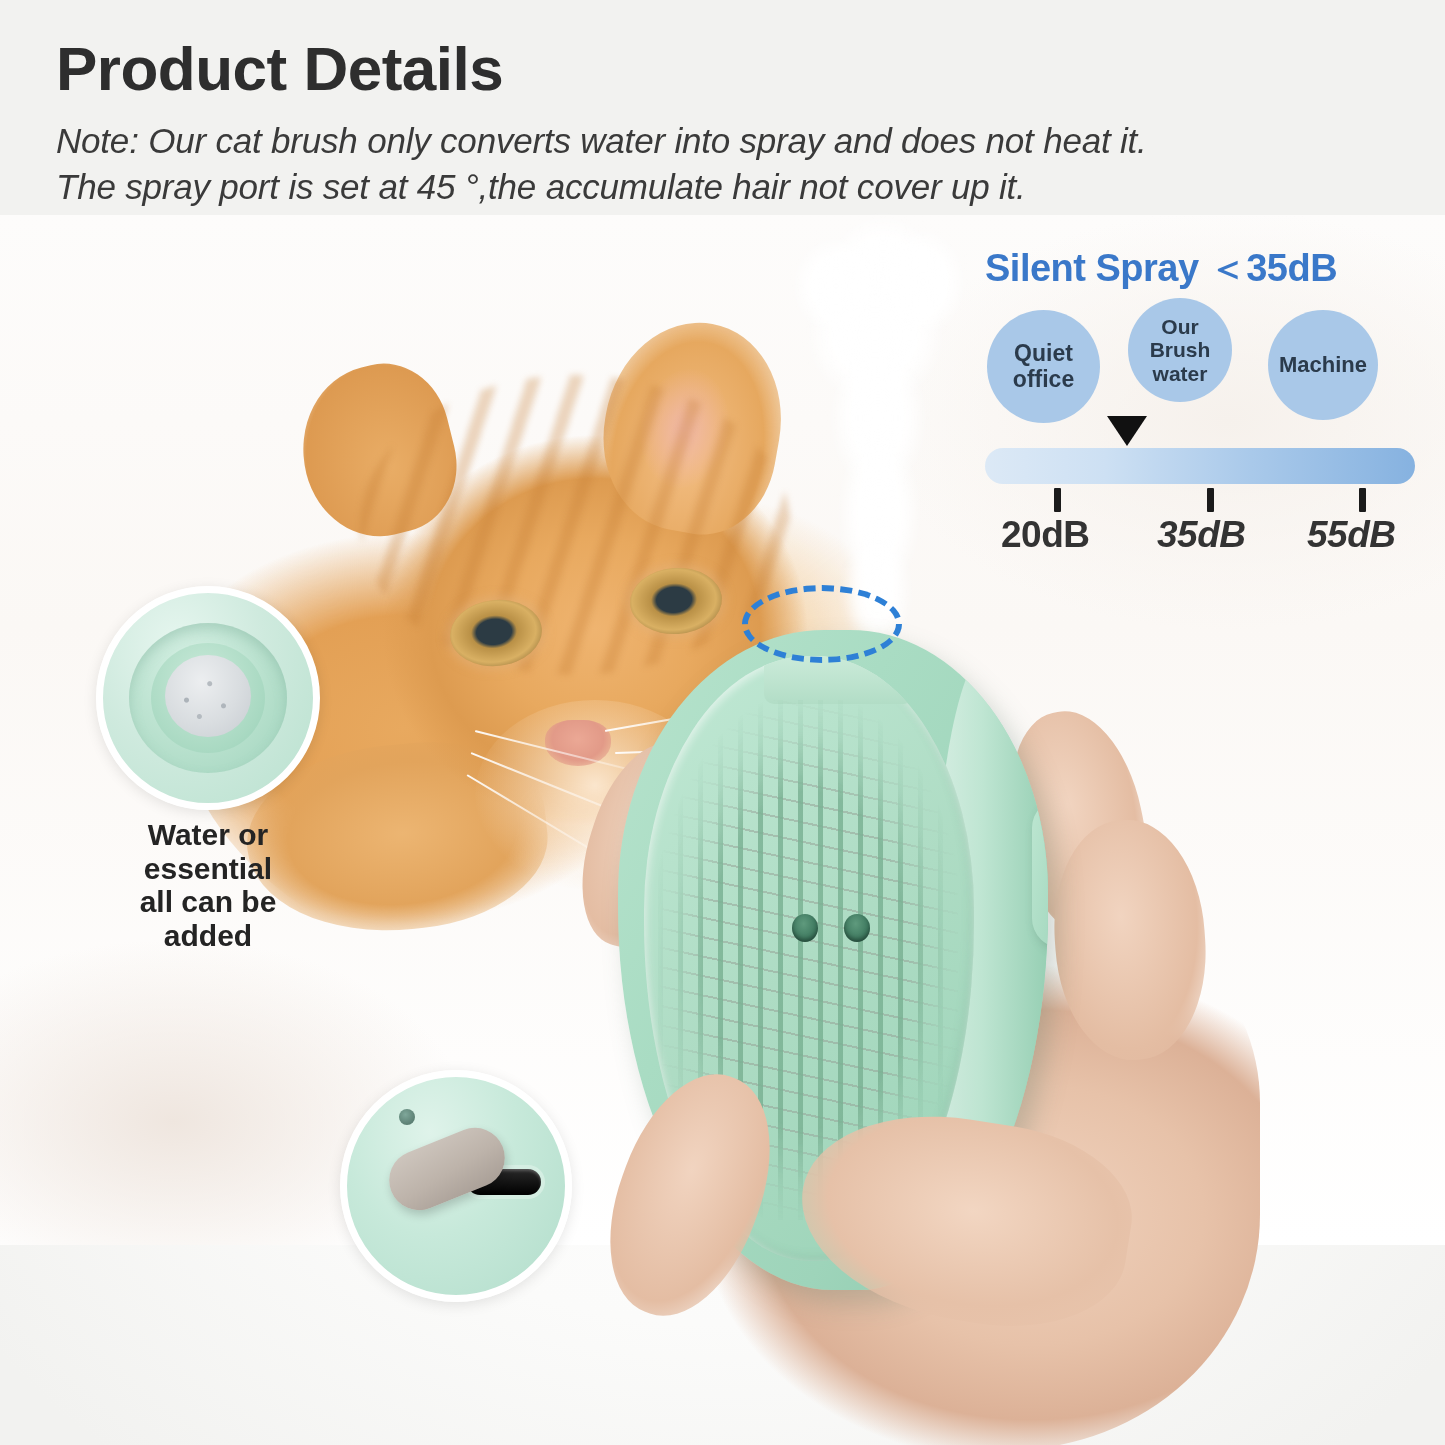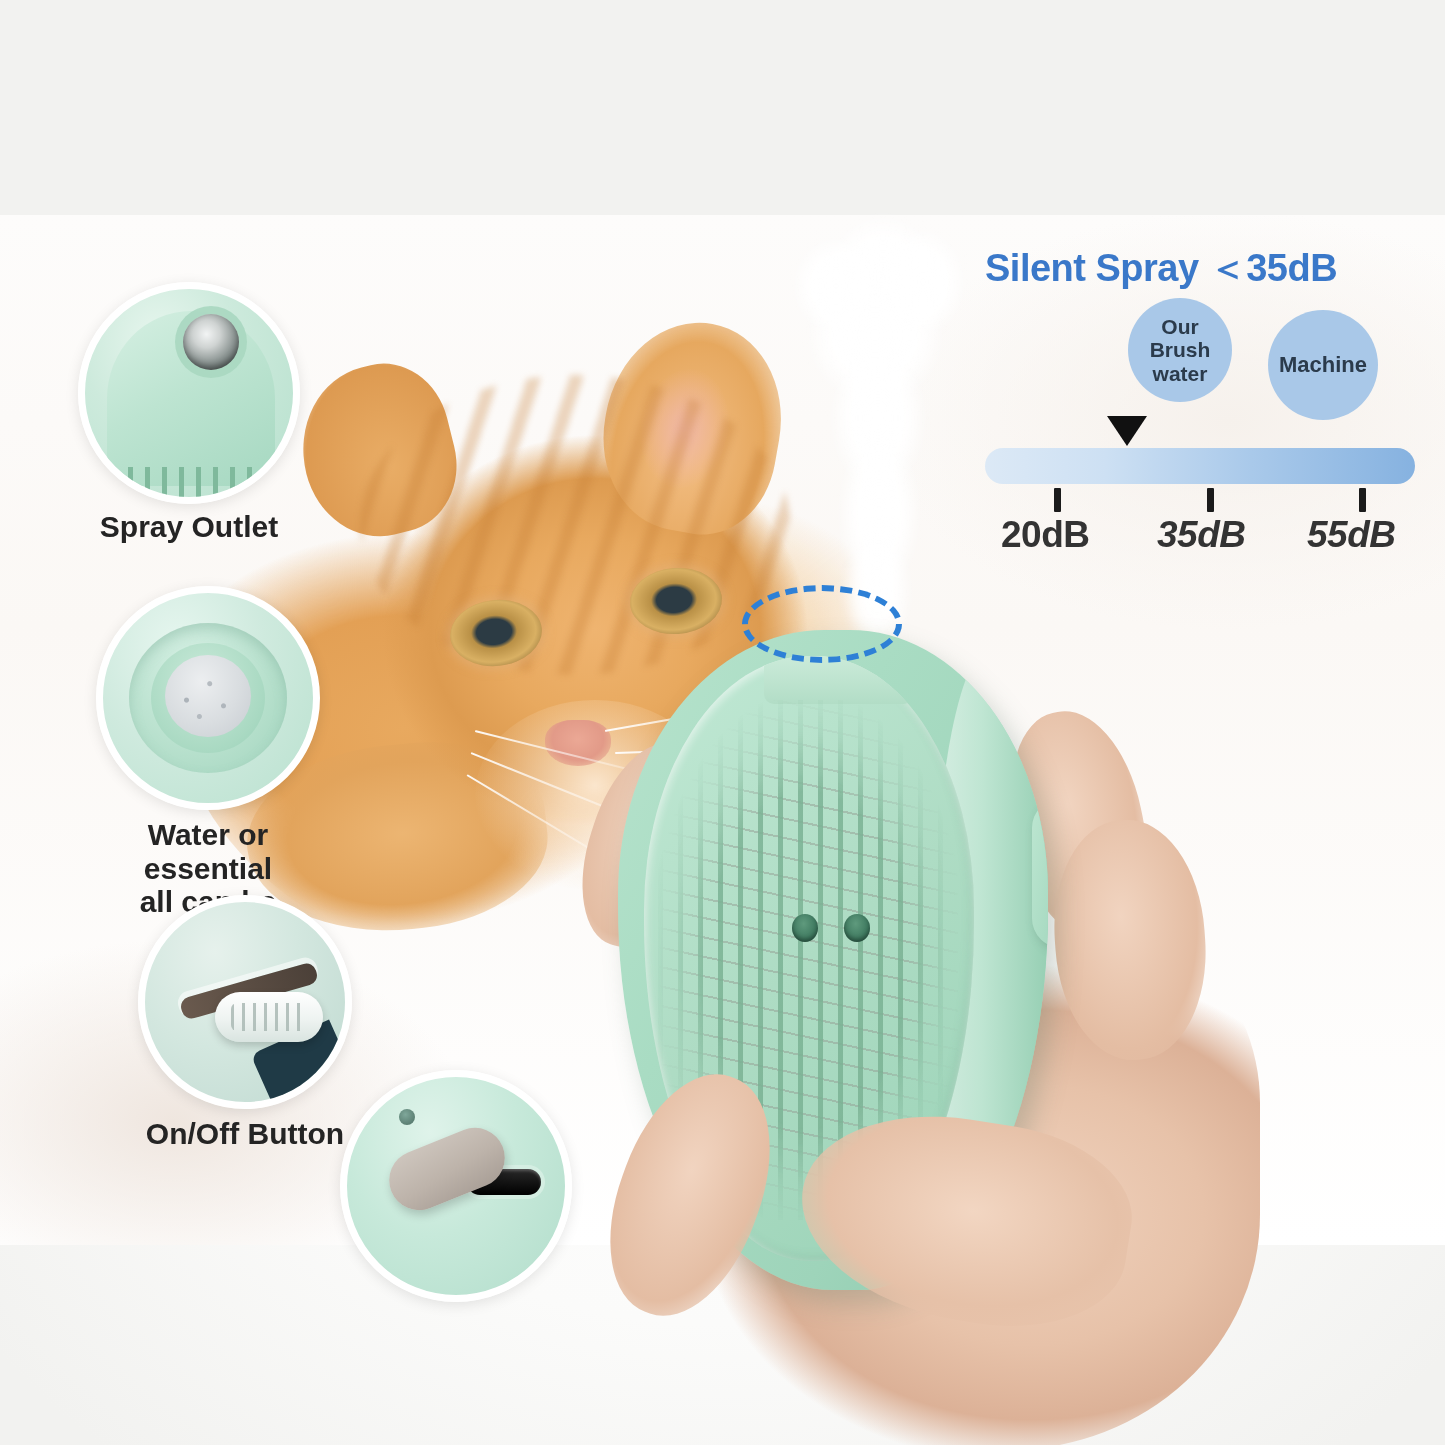--- a/index.html
+++ b/index.html
@@ -394,61 +394,52 @@
         </div>
       </div>
       <div class="clip"></div>
     </div>
     <div class="f3"></div>
     <div class="thumb"></div>
   </div>
 
   <div class="dash-ellipse"></div>
 
-
-  <div class="callout" id="c1">
-    <div class="disc">
-      <div class="dome"></div>
-      <div class="metal"></div>
-      <div class="bristle"></div>
-    </div>
-    <div class="cap" style="top:228px;">Spray Outlet</div>
-  </div>
+  <div class="hdr">
+    <h1>Product Details</h1>
+    <div class="note">Note: Our cat brush only converts water into spray and does not heat it.
+The spray port is set at 45 °,the accumulate hair not cover up it.</div>
+  </div>
+
 
   <div class="callout" id="c2">
     <div class="disc">
       <div class="ring1"></div>
       <div class="ring2"></div>
       <div class="foam"></div>
     </div>
     <div class="cap" style="top:232px;">Water or essential
 all can be added</div>
   </div>
 
-  <div class="callout" id="c3">
-    <div class="disc">
-      <div class="corner"></div>
-      <div class="slot"></div>
-      <div class="sw"></div>
-    </div>
-    <div class="cap" style="top:222px;">On/Off Button</div>
-  </div>
 
   <div class="callout" id="c4">
     <div class="disc">
       <div class="pinhole"></div>
       <div class="port"></div>
       <div class="flap"></div>
     </div>
   </div>
 
   <div class="panel">
     <div class="t1">Silent Spray ＜35dB</div>
 
     <div class="bubbles">
+      <div class="bub b1">Quiet
+office</div>
       <div class="bub b2">Our
 Brush
 water</div>
       <div class="bub b3">Machine</div>
       <div class="arrow"></div>
     </div>
 
     <div class="scale"></div>
 
     <div class="ticks">

